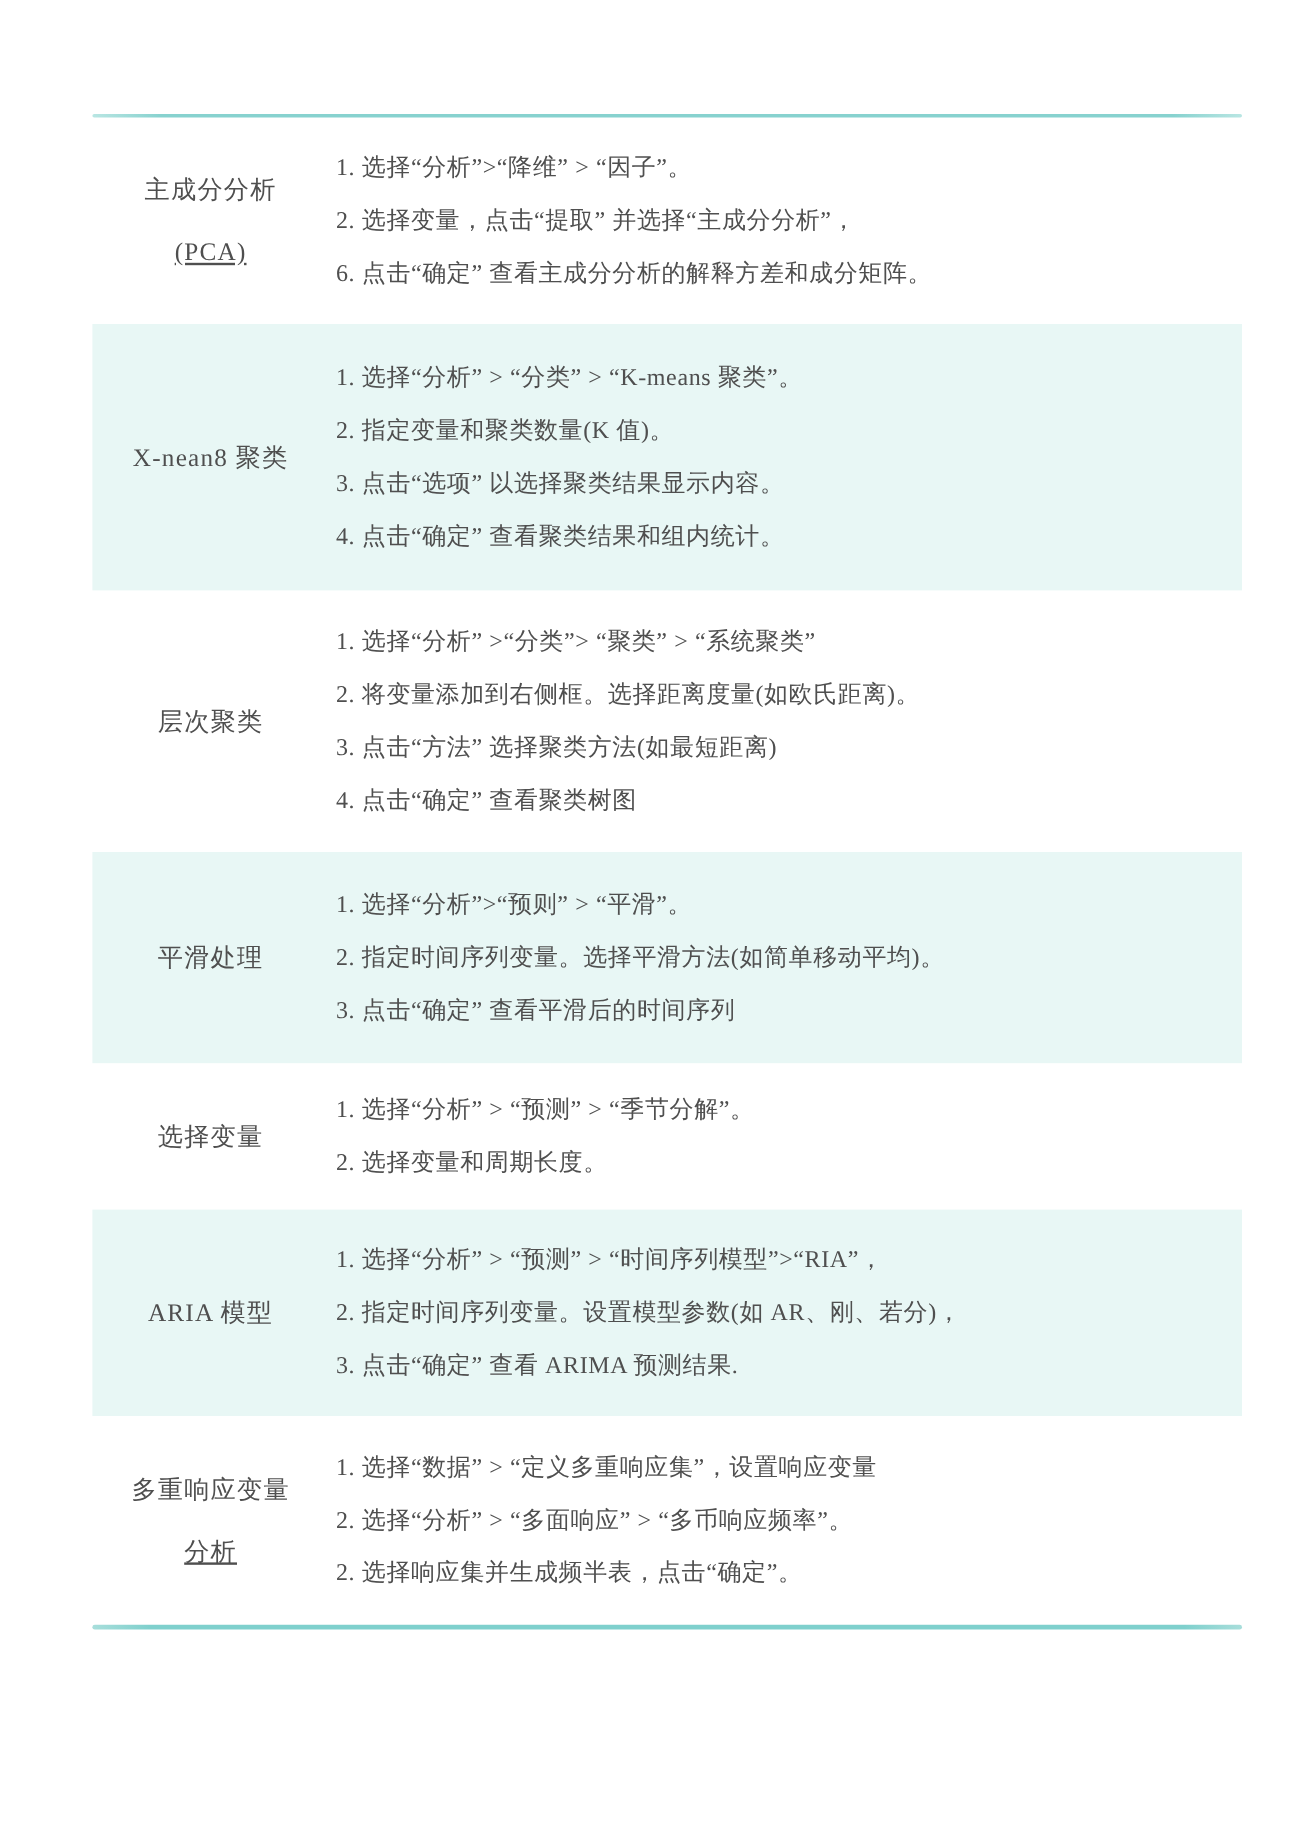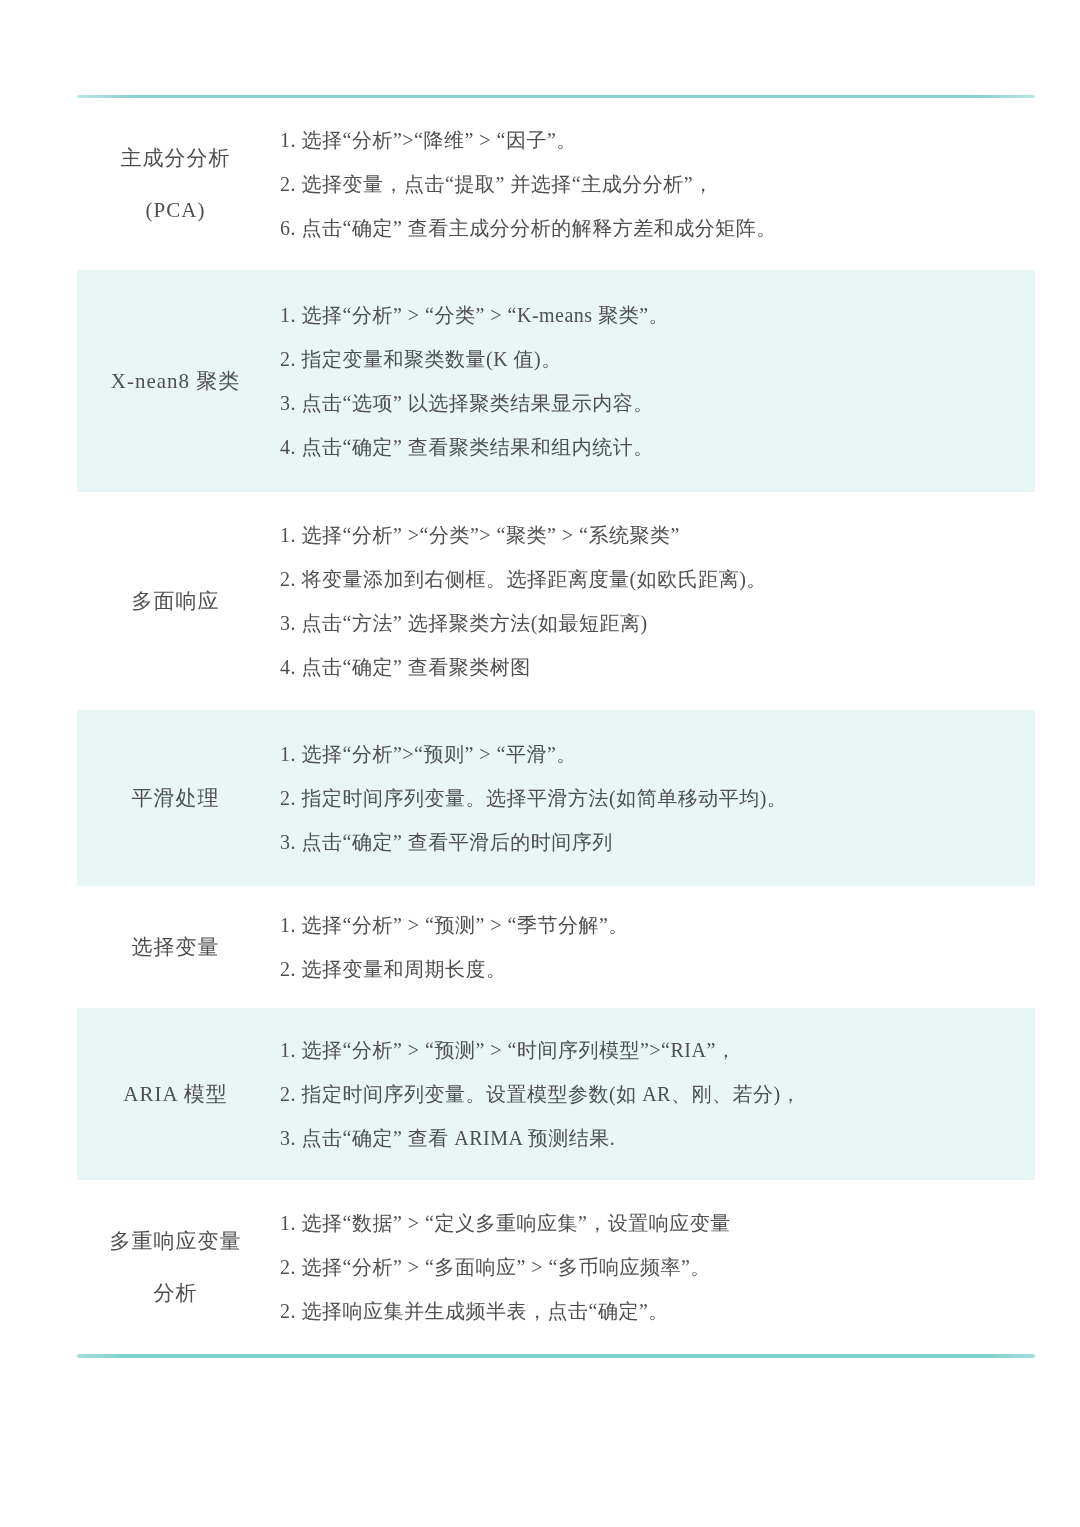--- a/index.html
+++ b/index.html
@@ -61,20 +61,21 @@
     text-align: center;
   }
   .label-line {
     font-size: 21px;
     line-height: 40px;
     letter-spacing: 1px;
     white-space: nowrap;
   }
   .label-line + .label-line {
     margin-top: 12px;
+    text-decoration: underline;
   }
   .steps-cell {
     flex: 1 1 auto;
     padding: 0 18px 0 6px;
     display: flex;
     flex-direction: column;
     justify-content: center;
   }
   .step {
     font-size: 20px;
@@ -108,21 +109,21 @@
     <div class="steps-cell">
           <div class="step">1. 选择“分析” &gt; “分类” &gt; “K-means 聚类”。</div>
           <div class="step">2. 指定变量和聚类数量(K 值)。</div>
           <div class="step">3. 点击“选项” 以选择聚类结果显示内容。</div>
           <div class="step">4. 点击“确定” 查看聚类结果和组内统计。</div>
         </div>
   </div>
 
   <div class="row">
     <div class="label-cell">
-          <div class="label-line">多面响应</div>
+          <div class="label-line">层次聚类</div>
         </div>
     <div class="steps-cell">
           <div class="step">1. 选择“分析” &gt;“分类”&gt; “聚类” &gt; “系统聚类”</div>
           <div class="step">2. 将变量添加到右侧框。选择距离度量(如欧氏距离)。</div>
           <div class="step">3. 点击“方法” 选择聚类方法(如最短距离)</div>
           <div class="step">4. 点击“确定” 查看聚类树图</div>
         </div>
   </div>
 
   <div class="row">

